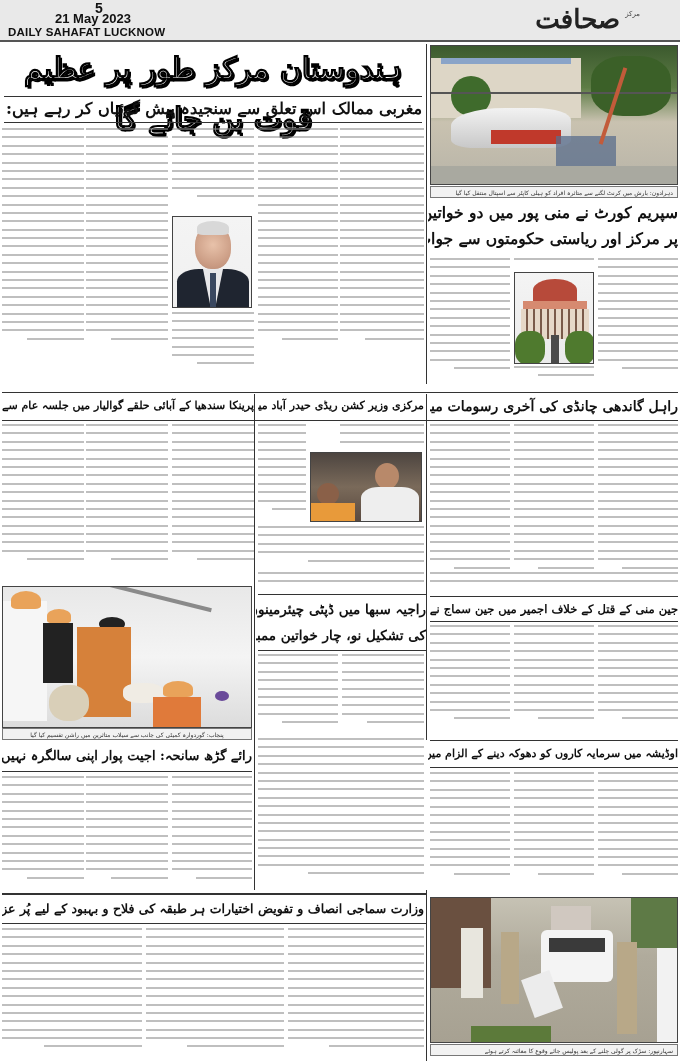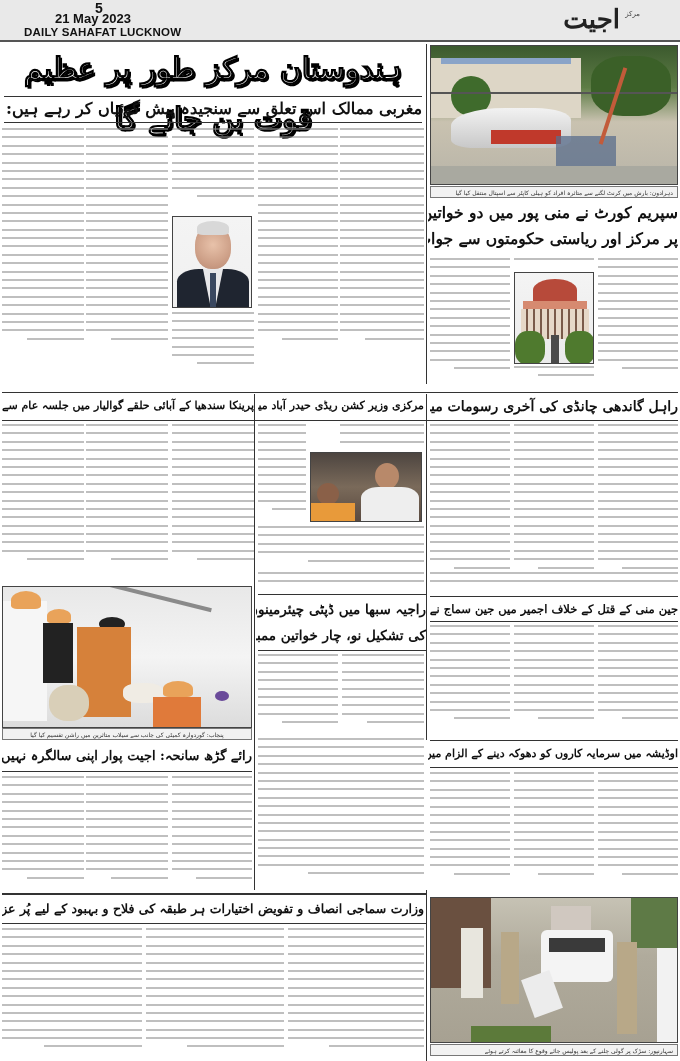--- a/index.html
+++ b/index.html
@@ -1,40 +1,40 @@
 <!DOCTYPE html>
 <html><head>
 <meta charset="utf-8">
 <style>
   * { box-sizing: border-box; margin: 0; padding: 0; }
   body { width: 680px; height: 1061px; background: #ffffff; font-family: "DejaVu Sans", sans-serif; position: relative; overflow: hidden; color: #111; }
   .abs { position: absolute; }
   .masthead { left: 0; top: 0; width: 680px; height: 42px; background: #e9e9e9; border-bottom: 2px solid #555; }
   .page-no { left: 95px; top: 0; font: bold 14px "Liberation Sans", sans-serif; }
   .date { left: 55px; top: 11px; font: bold 13px "Liberation Sans", sans-serif; }
-  .paper-name { left: 24px; top: 26px; font: bold 11.5px "Liberation Sans", sans-serif; letter-spacing: 0.2px; }
+  .paper-name { left: 8px; top: 26px; font: bold 11.5px "Liberation Sans", sans-serif; letter-spacing: 0.2px; }
   .logo { right: 60px; top: 4px; font: bold 26px "DejaVu Serif", serif; color: #222; direction: rtl; }
   .logo-small { right: 40px; top: 10px; font: 7px "DejaVu Sans", sans-serif; color: #444; }
   .headline-big { direction: rtl; text-align: center; font-weight: bold; color: #fff; -webkit-text-stroke: 1.2px #000; text-shadow: 2px 2px 0 #000; font-family: "DejaVu Serif", serif; }
   .urdu-h { direction: rtl; text-align: center; font-family: "DejaVu Serif", serif; font-weight: bold; color: #111; white-space: nowrap; overflow: hidden; }
   .rule { background: #333; }
   .col { direction: rtl; overflow: hidden; }
   .textline { height: 2px; background: #8a8a8a; margin: 0 0 6.4px 0; opacity: 0.55; }
   .textline.s { width: 70%; margin-right: 0; }
   .photo { overflow: hidden; border: 1px solid #444; }
   .caption { direction: rtl; font-size: 6px; color: #333; text-align: right; padding: 2px 4px; background: #f2f2f2; border: 1px solid #777; white-space: nowrap; overflow: hidden; }
 </style>
 </head>
 <body>
 
 <div class="abs masthead">
   <div class="abs page-no">5</div>
   <div class="abs date">21 May 2023</div>
   <div class="abs paper-name">DAILY SAHAFAT LUCKNOW</div>
-  <div class="abs logo">اجیت</div>
+  <div class="abs logo">صحافت</div>
   <div class="abs logo-small">مرکز</div>
 </div>
 
 <div class="abs headline-big" style="left:2px;top:44px;width:422px;height:50px;font-size:30px;line-height:50px;">ہندوستان مرکز طور پر عظیم قوت بن جائے گا</div>
 <div class="abs rule" style="left:4px;top:96px;width:418px;height:1px;"></div>
 <div class="abs urdu-h" style="left:4px;top:98px;width:418px;height:22px;font-size:16px;line-height:22px;">مغربی ممالک اس تعلق سے سنجیدہ پیش گوئیاں کر رہے ہیں: مارٹن وولف</div>
 <div class="abs rule" style="left:4px;top:122px;width:418px;height:1px;"></div>
 
 <div class="abs col" style="left:340px;top:128px;width:84px;height:252px;">
   <div class="textline"></div>

